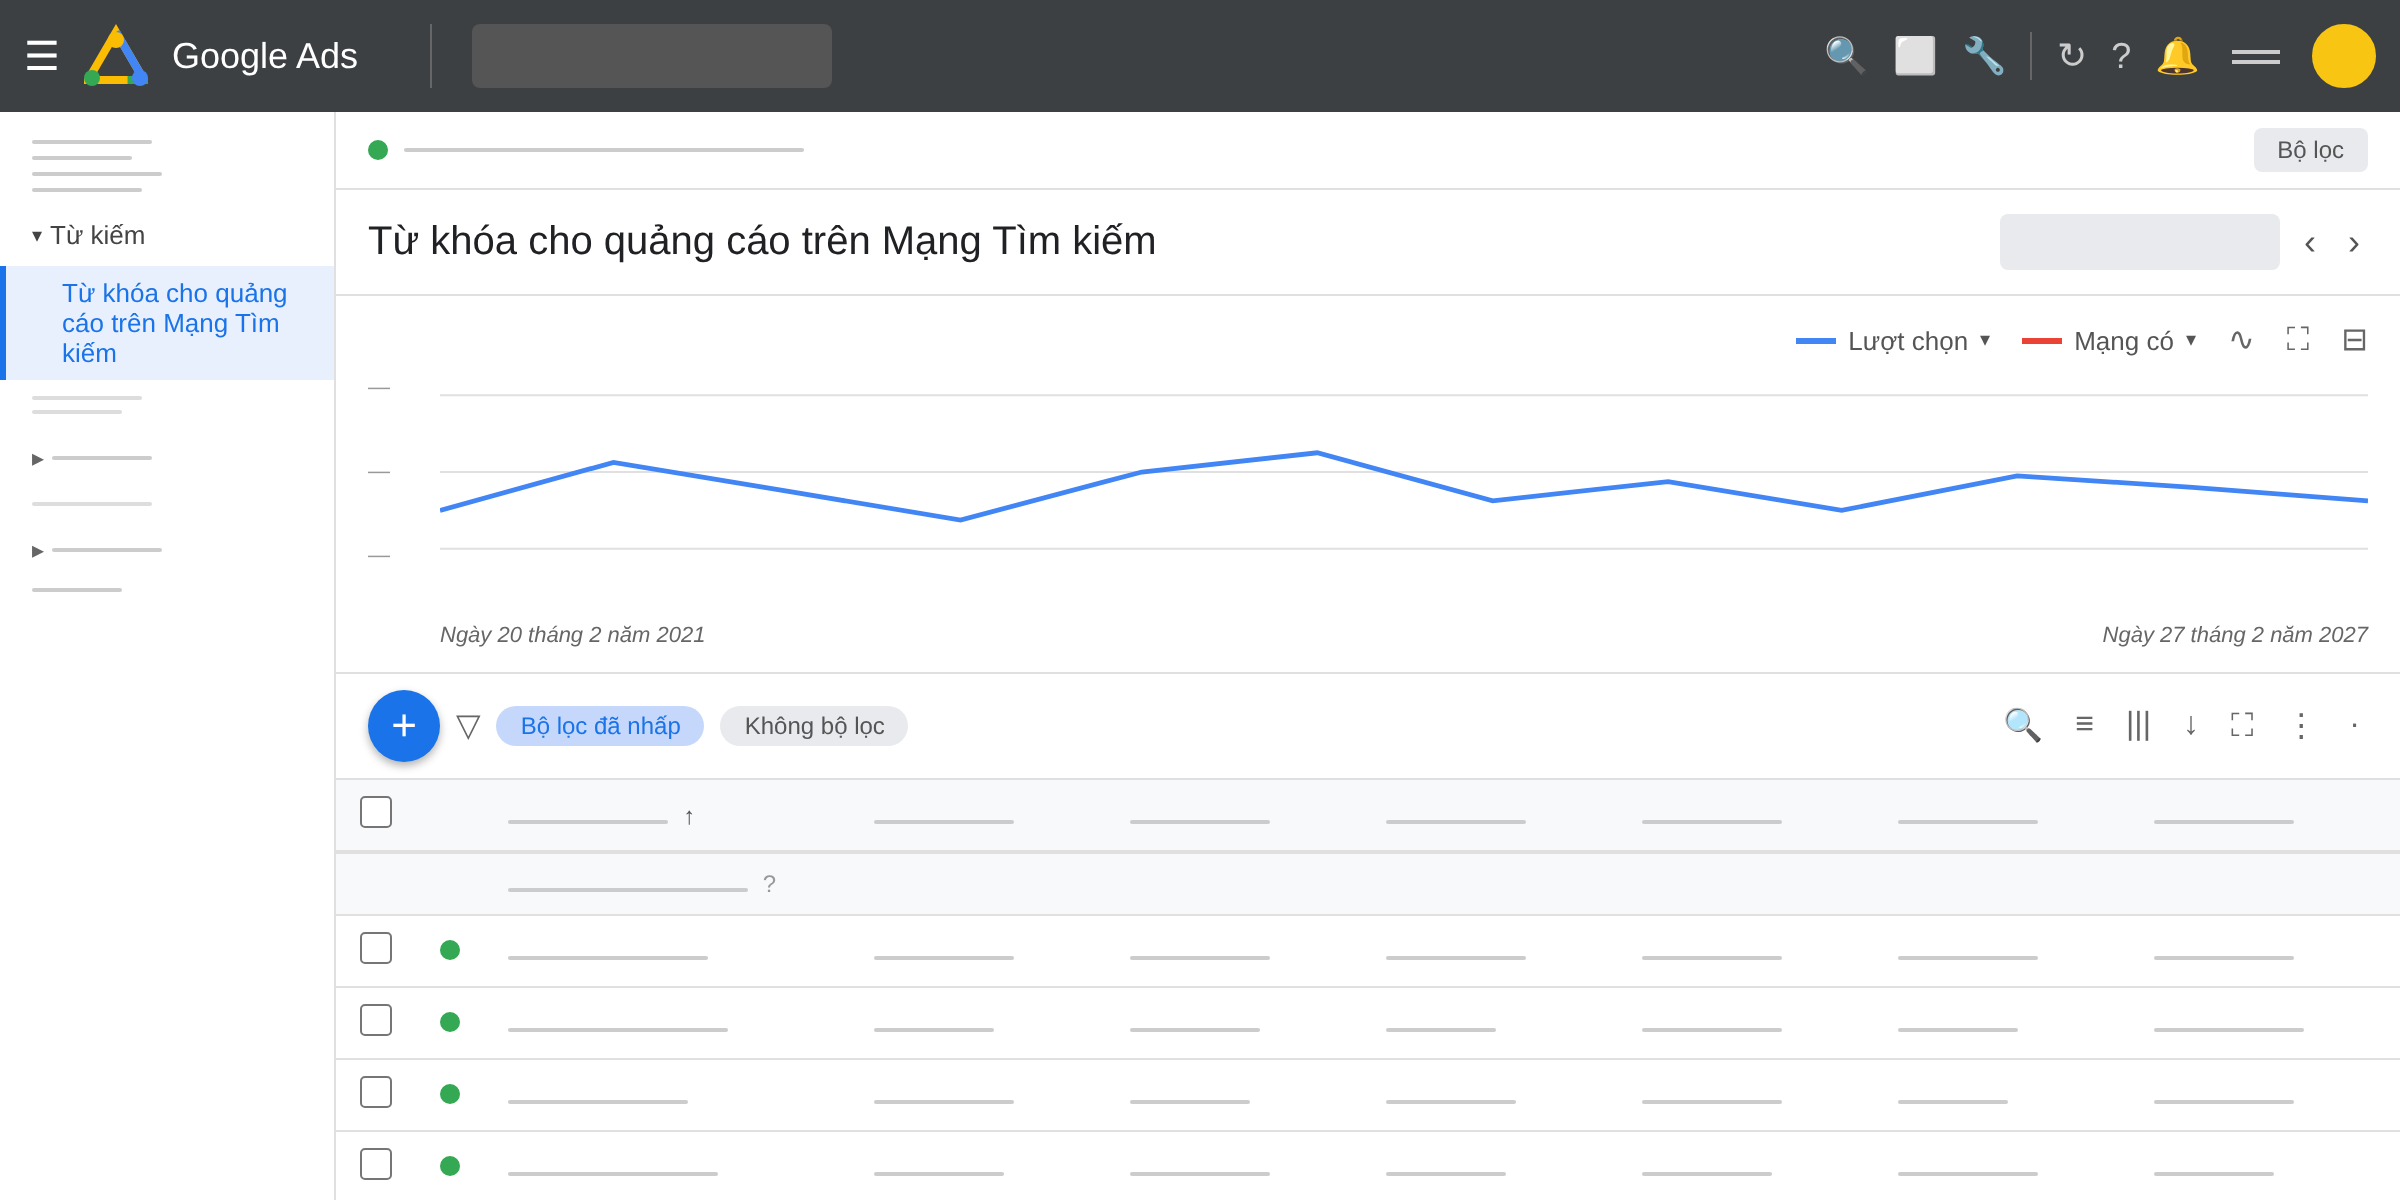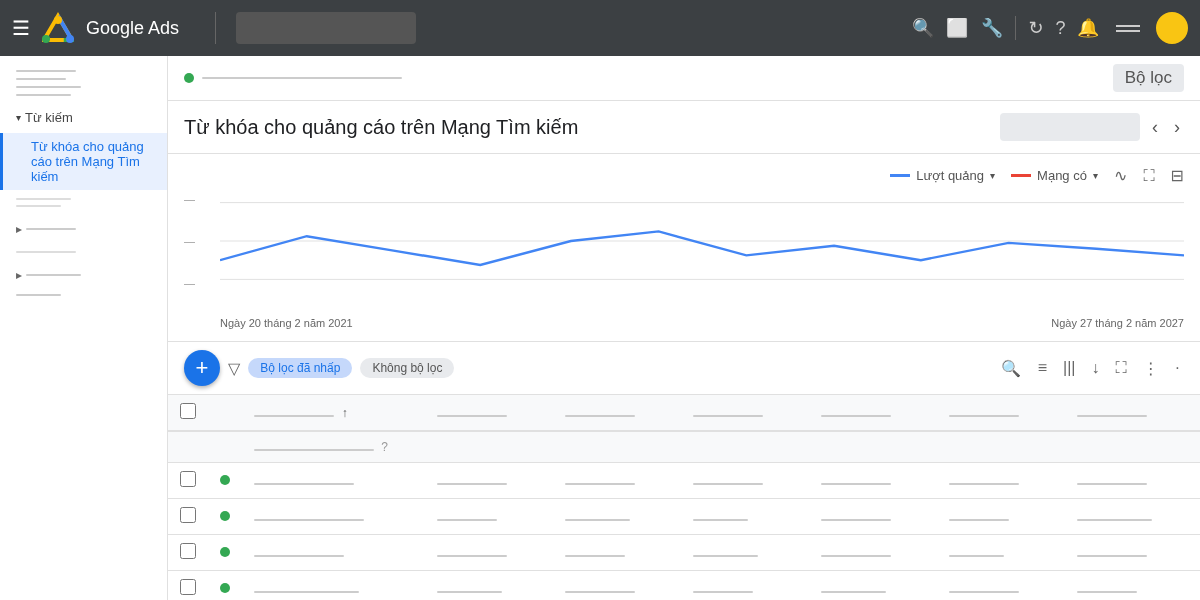--- a/index.html
+++ b/index.html
@@ -68,21 +68,21 @@
     .breadcrumb-bar {
       display: flex; align-items: center; padding: 8px 16px;
       border-bottom: 1px solid #e0e0e0; gap: 8px;
       background: #fff;
     }
     .breadcrumb-dot { width: 10px; height: 10px; border-radius: 50%; background: #34a853; flex-shrink: 0; }
     .breadcrumb-line { height: 2px; background: #ccc; border-radius: 1px; flex: 1; max-width: 200px; }
     .breadcrumb-spacer { flex: 1; }
     .breadcrumb-btn {
       background: #e8eaed; border-radius: 4px; padding: 4px 12px;
-      font-size: 17px; color: #555; cursor: pointer;
+      font-size: 12px; color: #555; cursor: pointer;
     }
 
     
     .page-header {
       display: flex; align-items: center; padding: 12px 16px;
       border-bottom: 1px solid #e0e0e0;
     }
     .page-title { font-size: 20px; font-weight: 500; color: #202124; flex: 1; }
     .page-header-actions { display: flex; align-items: center; gap: 8px; }
     .page-nav-bar {
@@ -100,21 +100,21 @@
 
     .chart-wrapper { position: relative; height: 120px; margin: 0 0 4px 0; }
     .chart-y-labels {
       position: absolute; left: 0; top: 0; bottom: 24px;
       display: flex; flex-direction: column; justify-content: space-between;
       font-size: 11px; color: #999; width: 30px;
     }
     .chart-svg-area { position: absolute; left: 36px; right: 0; top: 0; bottom: 24px; }
     .chart-dates {
       display: flex; justify-content: space-between;
-      font-size: 11px; color: #666; margin-top: 4px; padding: 0 0 0 36px;
+      font-size: 11px; color: #666; margin-top: 4px; padding: 0 0 0 36px; font-style: italic;
     }
 
     
     .toolbar {
       display: flex; align-items: center; padding: 8px 16px;
       border-bottom: 1px solid #e0e0e0; gap: 8px;
     }
     .fab-btn {
       width: 36px; height: 36px; border-radius: 50%;
       background: #1a73e8; color: #fff; font-size: 22px;
@@ -244,21 +244,21 @@
         <div class="page-nav-bar"></div>
         <span class="page-nav-btn">‹</span>
         <span class="page-nav-btn">›</span>
       </div>
     </div>
 
     <div class="chart-area">
       <div style="display:flex; align-items:center; justify-content:flex-end; gap:16px; margin-bottom:8px;">
         <div class="legend-item">
           <div class="legend-line-blue"></div>
-          <span>Lượt quảng</span>
+          <span>Lượt chọn</span>
           <span class="legend-chevron">▾</span>
         </div>
         <div class="legend-item">
           <div class="legend-line-red"></div>
           <span>Mạng có</span>
           <span class="legend-chevron">▾</span>
         </div>
         <span class="chart-ctrl-btn">∿</span>
         <span class="chart-ctrl-btn">⛶</span>
         <span class="chart-ctrl-btn">⊟</span>

